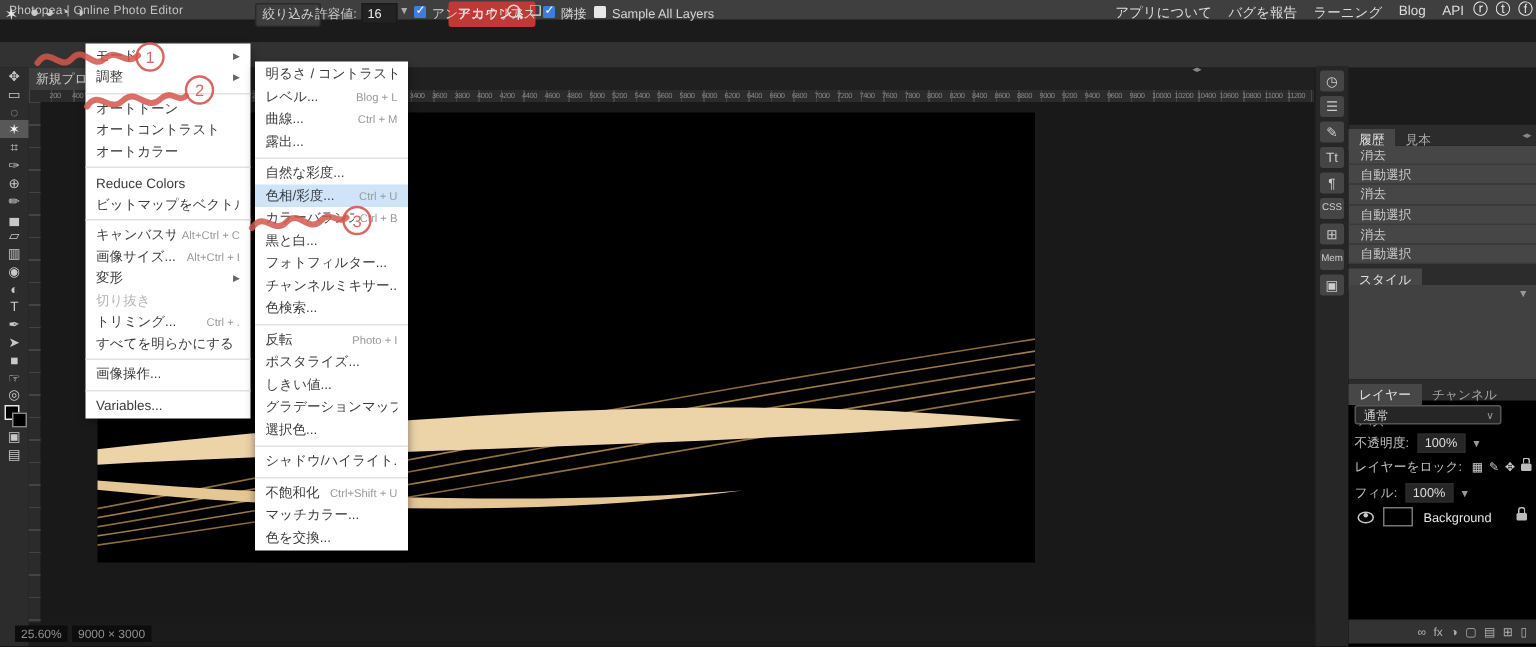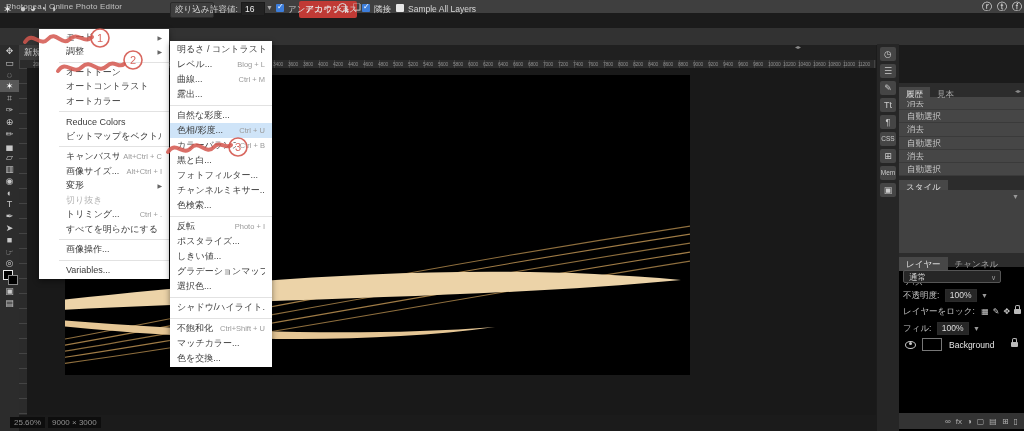--- a/index.html
+++ b/index.html
@@ -49,21 +49,21 @@
   #panel-collapse-left{left:795px;top:43px;font-size:6px;color:#888;}
   
   #toolbar{left:0;top:45px;width:19px;height:386px;background:#2c2c2c;}
   .tool{width:19px;height:11.8px;text-align:center;font-size:9px;line-height:12px;color:#c8c8c8;}
   .tool.active{background:#585858;color:#fff;}
   .swatchbox{position:relative;width:19px;height:16px;}
   .swatchbox .fg{position:absolute;left:3px;top:1px;width:8px;height:8px;background:#000;border:1px solid #e8e8e8;}
   .swatchbox .bg{position:absolute;left:8px;top:6px;width:8px;height:8px;background:#000;border:1px solid #888;}
   
   .menu{position:absolute;background:#fff;box-shadow:0 2px 6px rgba(0,0,0,.45);padding:1px 0;z-index:40;}
-  #image-menu{left:39px;top:29px;width:110px;padding-left:20px;}
+  #image-menu{left:57px;top:29px;width:110px;}
   #adjust-menu{left:170px;top:41px;width:102px;}
   .mrow{display:flex;align-items:center;height:14.5px;padding:0 7px;font-size:9px;color:#3c3c3c;white-space:nowrap;}
   #adjust-menu .mrow{height:15px;}
   .mrow .mlabel{flex:1;overflow:hidden;}
   .mrow .mshort{font-size:7.5px;color:#9a9a9a;margin-left:4px;}
   .mrow .marrow{font-size:6px;color:#666;margin-left:4px;}
   .mrow.hl{background:#cfe4f8;}
   .mrow.dis{color:#b5b5b5;}
   .mdivider{height:1px;background:#e2e2e2;margin:2.5px 0;}
   
@@ -113,20 +113,27 @@
 <body>
 
 <div id="app">
 
   <div class="abs" id="topstrip"></div>
   <div class="abs" id="logo">Photopea | Online Photo Editor</div>
 
   <div class="abs" id="account">アカウント</div>
   <div class="abs" id="searchicon"></div>
   <div class="abs" id="fullscreenicon">❏</div>
+  <div class="abs" id="links">
+      <span>アプリについて</span>
+      <span>バグを報告</span>
+      <span>ラーニング</span>
+      <span>Blog</span>
+      <span>API</span>
+    </div>
   <div class="abs" id="social">
       <span>ⓡ</span>
       <span>ⓣ</span>
       <span>ⓕ</span>
     </div>
 
   <div class="abs" id="optionsbar"></div>
   <div class="abs" id="opt-tool">✶</div>
   <div class="abs" id="modes">
       <span>●</span>

